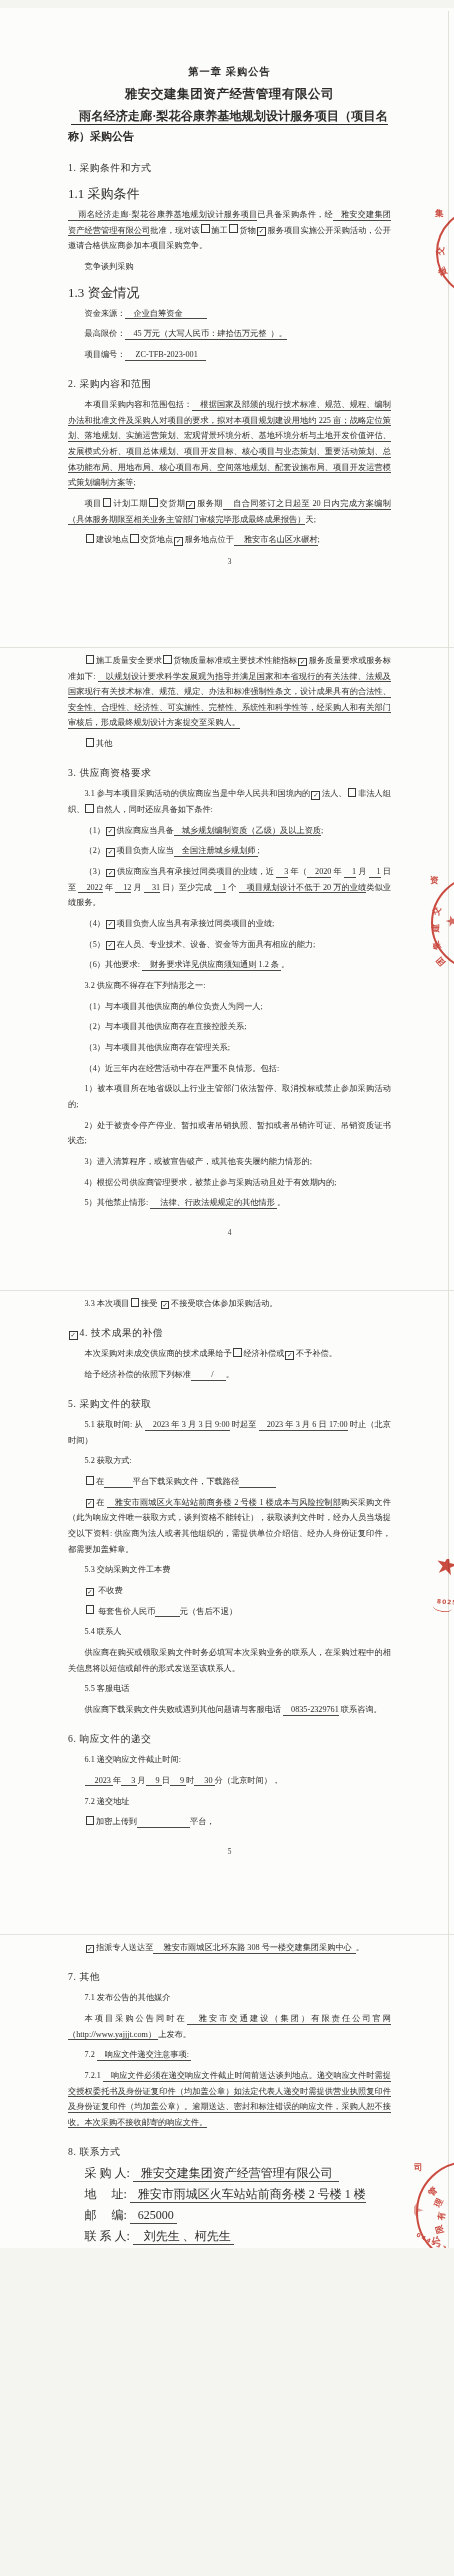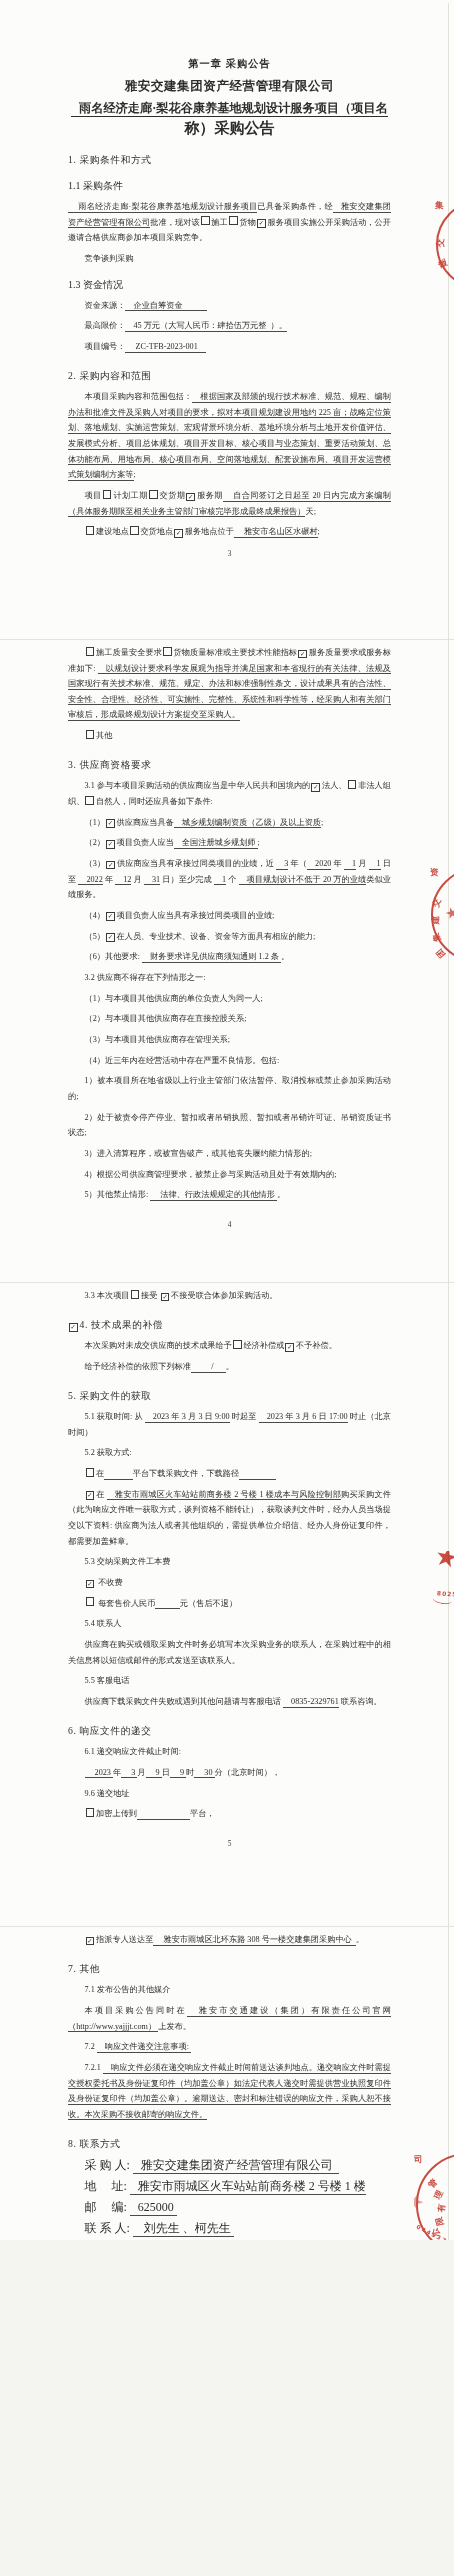--- a/index.html
+++ b/index.html
@@ -1,30 +1,30 @@
 <!DOCTYPE html>
 <html style="font-size:9px"><head>
 <meta charset="utf-8">
 <style>
   html,body{margin:0;padding:0;background:#f4f4f1;}
-  .doc{position:relative;width:455px;height:2240px;margin:0 auto;background:#fcfcfa;
+  .doc{position:relative;width:455px;height:2240px;margin:8px auto;background:#fcfcfa;
        font-family:"Liberation Serif","DejaVu Serif",serif;color:#2e2d2b;overflow:hidden;}
   .page{position:relative;box-sizing:border-box;padding:0 64px 0 68px;overflow:hidden;}
   .pg1{height:639px;}
   .pg2{height:643px;border-top:1.1px solid #e3e3dd;}
   .pg3{height:644px;border-top:1.1px solid #e3e3dd;}
   .pg4{height:650px;border-top:1.1px solid #e3e3dd;}
   .blk{position:relative;}
   .title-ch{margin-top:57px;text-align:center;font-size:10.2px;font-weight:700;letter-spacing:1.1px;}
   .title-co{margin-top:6.8px;text-align:center;font-size:12.5px;font-weight:700;letter-spacing:0.6px;}
   .title-pr{margin-top:3.4px;text-align:center;font-size:12.2px;font-weight:700;line-height:20px;}
   .title-pr .u{border-bottom:1.1px solid #2e2d2b;padding-bottom:1.1px;}
-  .title-pr2{text-align:center;font-size:15px;font-weight:700;line-height:20px;}
+  .title-pr2{text-align:left;font-size:11px;font-weight:700;line-height:20px;}
   .h1{margin-top:12.5px;font-size:9.7px;font-weight:400;line-height:17px;letter-spacing:0.6px;}
-  .h2{margin-top:10.2px;font-size:10px;line-height:16px;}
+  .h2{margin-top:10.2px;font-size:13px;line-height:16px;}
   .p{margin-top:5.1px;font-size:8.2px;line-height:15.6px;text-indent:16.5px;text-align:justify;}
   .pn{margin-top:5.1px;font-size:8.2px;line-height:15.6px;text-align:justify;}
   .contact{margin-top:5.1px;font-size:12px;line-height:16px;text-indent:16.5px;}
   .stampline{margin-top:6.8px;font-size:8.2px;line-height:16px;margin-left:161px;}
   .dateline{margin-top:8px;font-size:8.2px;line-height:16px;margin-left:194px;}
   .pagenum{text-align:center;font-size:7.4px;line-height:10.2px;color:#3a3935;}
   .pg1 .pagenum{margin-top:9px;}
   .pg2 .pagenum{margin-top:17px;}
   .pg3 .pagenum{margin-top:17px;}
   .pg4 .pagenum{margin-top:135px;}
@@ -133,21 +133,21 @@
         <div class="blk p"><span class="t">5.3 交纳采购文件工本费</span></div>
         <div class="blk p"><span class="cb on">✓</span><span class="t"> 不收费</span></div>
         <div class="blk p"><span class="cb"></span><span class="t"> 每套售价人民币</span><span class="u">&nbsp;&nbsp;&nbsp;&nbsp;&nbsp;&nbsp;&nbsp;&nbsp;</span><span class="t">元（售后不退）</span></div>
         <div class="blk p"><span class="t">5.4 联系人</span></div>
         <div class="blk p"><span class="t">供应商在购买或领取采购文件时务必填写本次采购业务的联系人，在采购过程中的相关信息将以短信或邮件的形式发送至该联系人。</span></div>
         <div class="blk p"><span class="t">5.5 客服电话</span></div>
         <div class="blk p"><span class="t">供应商下载采购文件失败或遇到其他问题请与客服电话 </span><span class="u">0835-2329761</span><span class="t"> 联系咨询。</span></div>
         <div class="blk h1">6. 响应文件的递交</div>
         <div class="blk p"><span class="t">6.1 递交响应文件截止时间:</span></div>
         <div class="blk p"><span class="u">&nbsp;2023&nbsp;</span><span class="t">年</span><span class="u">&nbsp;3&nbsp;</span><span class="t">月</span><span class="u">&nbsp;9&nbsp;</span><span class="t">日</span><span class="u">&nbsp;9&nbsp;</span><span class="t">时</span><span class="u">&nbsp;30&nbsp;</span><span class="t">分（北京时间），</span></div>
-        <div class="blk p"><span class="t">9.6 递交地址</span></div>
+        <div class="blk p"><span class="t">7.2 递交地址</span></div>
         <div class="blk p"><span class="cb"></span><span class="t">加密上传到</span><span class="u">&nbsp;&nbsp;&nbsp;&nbsp;&nbsp;&nbsp;&nbsp;&nbsp;&nbsp;&nbsp;&nbsp;&nbsp;&nbsp;&nbsp;&nbsp;&nbsp;&nbsp;&nbsp;&nbsp;&nbsp;&nbsp;&nbsp;</span><span class="t">平台，</span></div>
         <div class="blk pagenum">5</div>
       </section>
       <section class="page pg4">
         <div class="blk p"><span class="cb on">✓</span><span class="t">指派专人送达至</span><span class="u">&nbsp;雅安市雨城区北环东路 308 号一楼交建集团采购中心&nbsp;&nbsp;</span><span class="t">。</span></div>
         <div class="blk h1">7. 其他</div>
         <div class="blk p"><span class="t">7.1 发布公告的其他媒介</span></div>
         <div class="blk p"><span class="t">本项目采购公告同时在</span><span class="u">&nbsp;雅安市交通建设（集团）有限责任公司官网（http://www.yajjjt.com）&nbsp;</span><span class="t">上发布。</span></div>
         <div class="blk p"><span class="t">7.2 </span><span class="u">响应文件递交注意事项:&nbsp;</span></div>
         <div class="blk p"><span class="t">7.2.1 </span><span class="u">响应文件必须在递交响应文件截止时间前送达谈判地点。递交响应文件时需提交授权委托书及身份证复印件（均加盖公章）如法定代表人递交时需提供营业执照复印件及身份证复印件（均加盖公章）。逾期送达、密封和标注错误的响应文件，采购人恕不接收。本次采购不接收邮寄的响应文件。</span></div>

